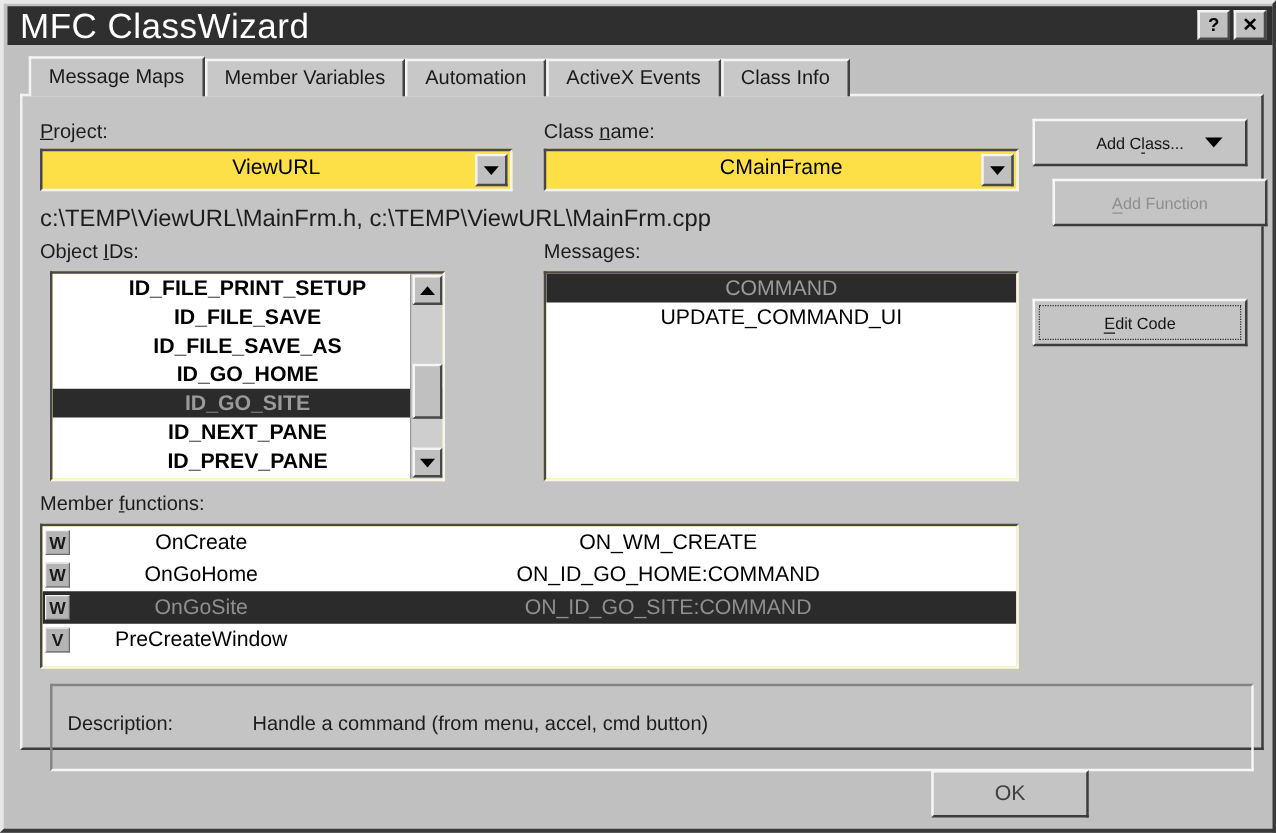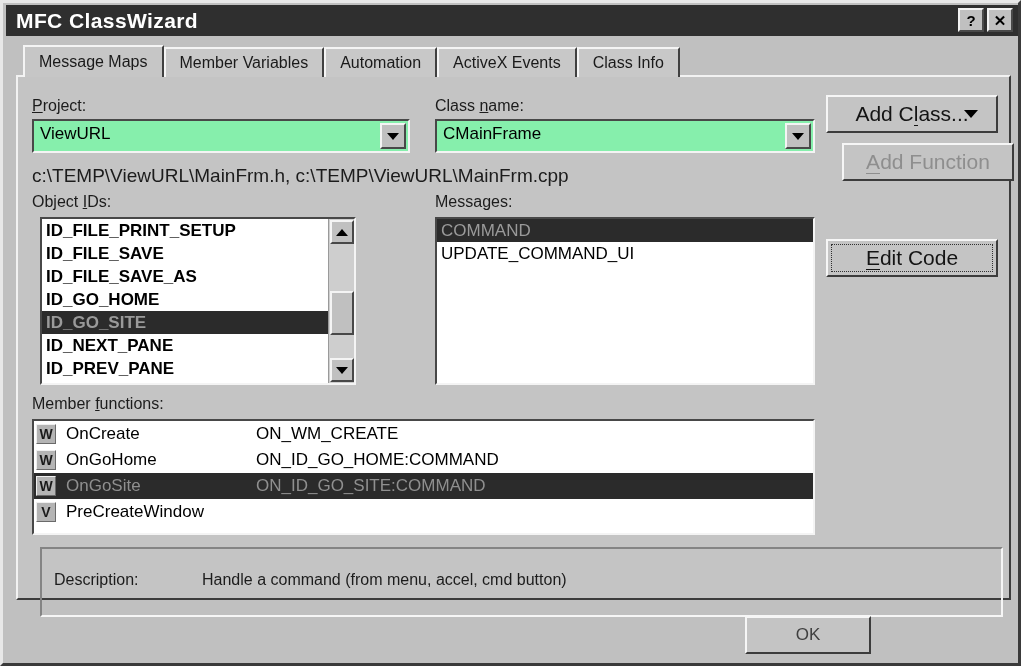--- a/index.html
+++ b/index.html
@@ -27,22 +27,22 @@
   #titlebar {
     position: absolute;
     left: 3px; top: 2px;
     width: 1012px; height: 31px;
     background: #2f2f2f;
     display: flex;
     align-items: center;
   }
   #title-text {
     color: #ffffff;
-    font-size: 21px;
-    font-weight: bold;
+    font-size: 28px;
+    font-weight: normal;
     letter-spacing: 0.4px;
     margin-left: 10px;
     white-space: nowrap;
   }
   #titlebar-buttons {
     position: absolute;
     right: 5px; top: 3px;
     display: flex;
     gap: 3px;
   }
@@ -105,27 +105,28 @@
   .lbl {
     position: absolute;
     font-size: 16px;
     color: #1c1c1c;
     white-space: nowrap;
   }
   .lbl u { text-decoration: underline; }
 
   
   .sunken {
-    background: #86efac;
+    background: #fde047;
     border-top: 2px solid #484848;
     border-left: 2px solid #484848;
     border-right: 2px solid #f4f4f4;
     border-bottom: 2px solid #f4f4f4;
     position: absolute;
     overflow: hidden;
+    text-align: center;
   }
   .combo-text {
     font-size: 17px;
     color: #000;
     padding: 3px 6px;
     white-space: nowrap;
   }
   .combo-arrow {
     position: absolute;
     right: 2px; top: 2px;
@@ -235,21 +236,21 @@
 
   
   .btn {
     position: absolute;
     background: #c4c4c4;
     border-top: 2px solid #f6f6f6;
     border-left: 2px solid #f6f6f6;
     border-right: 2px solid #3c3c3c;
     border-bottom: 2px solid #3c3c3c;
     display: flex; align-items: center; justify-content: center;
-    font-size: 21px; color: #141414;
+    font-size: 13px; color: #141414;
     white-space: nowrap;
   }
   .btn.disabled { color: #8e8e8e; margin-left: 16px; }
   .btn.disabled .ul { border-bottom: 1px solid #8e8e8e; }
   .ul { border-bottom: 1px solid #141414; }
   .btn.focused::after {
     content: "";
     position: absolute;
     left: 3px; right: 3px; top: 3px; bottom: 3px;
     border: 1px dotted #303030;

